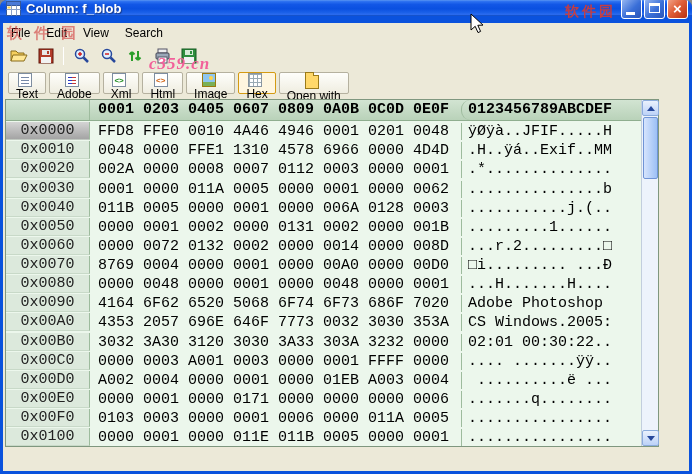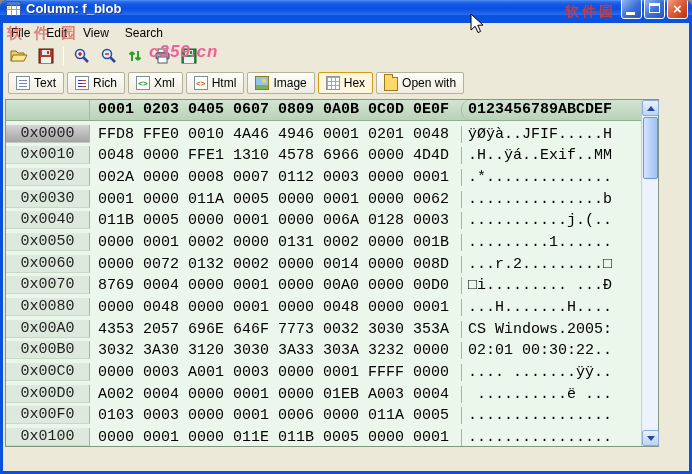--- a/index.html
+++ b/index.html
@@ -24,21 +24,21 @@
 
   .menubar{position:relative;height:19px;display:flex;align-items:center;font:12px "Liberation Sans",sans-serif;color:#000;}
   .menu-item{padding:2px 8px;}
 
   .toolbar{position:relative;height:27px;display:flex;align-items:center;gap:3px;padding:1px 4px;}
   .tbtn{width:24px;height:24px;background:transparent;border:none;display:flex;align-items:center;justify-content:center;padding:0;}
   .tsep{width:1px;height:18px;background:#c6c2ae;margin:0 2px;border-right:1px solid #fff;}
 
   .tabbar{height:27px;display:flex;align-items:center;gap:3px;padding:0 5px;}
   .tab{display:flex;align-items:center;height:22px;padding:0 7px;font:12px "Liberation Sans",sans-serif;color:#000;
-       background:linear-gradient(#fefefb,#efede0);border:1px solid #b5b19f;border-radius:2px;}
+       background:linear-gradient(#fefefb,#efede0);border:1px solid #b5b19f;border-radius:2px;flex-direction:column;}
   .tab.selected{background:#fff6df;border:1px solid #d49a12;}
 
   
   .ti{width:14px;height:14px;margin-right:4px;display:inline-block;position:relative;flex:none;}
   .text-icon,.rich-icon,.xml-icon,.html-icon{background:#fff;border:1px solid #7d8da0;}
   .text-icon::before{content:"";position:absolute;left:2px;right:2px;top:3px;height:8px;
       background:repeating-linear-gradient(180deg,#7688a8 0 1px,transparent 1px 3px);}
   .rich-icon::before{content:"";position:absolute;left:2px;right:2px;top:3px;height:8px;
       background:repeating-linear-gradient(180deg,#c23a3a 0 1px,transparent 1px 3px);}
   .rich-icon::after{content:"";position:absolute;left:2px;width:4px;top:3px;height:8px;
@@ -74,24 +74,24 @@
   .vscroll{position:absolute;top:0;right:0;bottom:0;width:17px;background:#edf3fc;border-left:1px solid #c2cede;}
   .sb-btn{position:absolute;left:0;width:17px;height:16px;background:linear-gradient(180deg,#eaf1fd,#bcd2f8);
         border:1px solid #8cacdc;border-radius:2px;}
   .sb-btn.up{top:0;} .sb-btn.down{bottom:0;}
   .sb-btn.up::after{content:"";position:absolute;left:4px;top:5px;border-left:4px solid transparent;border-right:4px solid transparent;border-bottom:5px solid #27489c;}
   .sb-btn.down::after{content:"";position:absolute;left:4px;top:5px;border-left:4px solid transparent;border-right:4px solid transparent;border-top:5px solid #27489c;}
   .sb-thumb{position:absolute;left:1px;top:17px;width:15px;height:62px;background:linear-gradient(90deg,#d6e4fd,#9cc0f6);
         border:1px solid #6f94d6;border-radius:2px;}
 
   
-  .wm{position:absolute;pointer-events:none;font-family:Liberation Sans, sans-serif;z-index:20;}
+  .wm{position:absolute;pointer-events:none;font-family:Liberation Serif, serif;z-index:20;}
   .wm-title{right:76px;top:3px;color:#e23a28;opacity:.85;font-size:14px;font-weight:bold;letter-spacing:3px;}
   .wm-menu{left:4px;top:1px;color:#d23a3a;opacity:.6;font-size:15px;font-weight:bold;letter-spacing:12px;white-space:nowrap;}
-  .wm-site{left:146px;top:0;color:#f2609a;font-size:17px;font-weight:bold;font-style:italic;letter-spacing:1px;}
+  .wm-site{left:146px;top:12px;color:#f2609a;font-size:17px;font-weight:bold;font-style:italic;letter-spacing:1px;}
 
   .cursor{position:absolute;left:470px;top:13px;z-index:50;pointer-events:none;}
 </style>
 </head>
 <body>
 
 <div class="window">
 
   <div class="titlebar">
     <span style="display:inline-flex;">
@@ -181,21 +181,21 @@
       <span class="wm wm-site">c359.cn</span>
     </div>
 
     <div class="tabbar">
         <button class="tab">
           <span class="ti text-icon"></span>
           <span>Text</span>
         </button>
         <button class="tab">
           <span class="ti rich-icon"></span>
-          <span>Rich</span>
+          <span>Adobe</span>
         </button>
         <button class="tab">
           <span class="ti xml-icon"></span>
           <span>Xml</span>
         </button>
         <button class="tab">
           <span class="ti html-icon"></span>
           <span>Html</span>
         </button>
         <button class="tab">
@@ -258,38 +258,48 @@
             <div class="addr-cell">0x0070</div>
             <div class="hex-cell">8769 0004 0000 0001 0000 00A0 0000 00D0</div>
             <div class="ascii-cell">□i......... ...Ð</div>
           </div>
           <div class="hex-row">
             <div class="addr-cell">0x0080</div>
             <div class="hex-cell">0000 0048 0000 0001 0000 0048 0000 0001</div>
             <div class="ascii-cell">...H.......H....</div>
           </div>
           <div class="hex-row">
+            <div class="addr-cell">0x0090</div>
+            <div class="hex-cell">4164 6F62 6520 5068 6F74 6F73 686F 7020</div>
+            <div class="ascii-cell">Adobe Photoshop </div>
+          </div>
+          <div class="hex-row">
             <div class="addr-cell">0x00A0</div>
             <div class="hex-cell">4353 2057 696E 646F 7773 0032 3030 353A</div>
             <div class="ascii-cell">CS Windows.2005:</div>
           </div>
           <div class="hex-row">
             <div class="addr-cell">0x00B0</div>
             <div class="hex-cell">3032 3A30 3120 3030 3A33 303A 3232 0000</div>
             <div class="ascii-cell">02:01 00:30:22..</div>
           </div>
           <div class="hex-row">
             <div class="addr-cell">0x00C0</div>
             <div class="hex-cell">0000 0003 A001 0003 0000 0001 FFFF 0000</div>
             <div class="ascii-cell">.... .......ÿÿ..</div>
           </div>
           <div class="hex-row">
             <div class="addr-cell">0x00D0</div>
             <div class="hex-cell">A002 0004 0000 0001 0000 01EB A003 0004</div>
             <div class="ascii-cell"> ..........ë ...</div>
+          </div>
+          <div class="hex-row">
+            <div class="addr-cell">0x00E0</div>
+            <div class="hex-cell">0000 0001 0000 0171 0000 0000 0000 0006</div>
+            <div class="ascii-cell">.......q........</div>
           </div>
           <div class="hex-row">
             <div class="addr-cell">0x00F0</div>
             <div class="hex-cell">0103 0003 0000 0001 0006 0000 011A 0005</div>
             <div class="ascii-cell">................</div>
           </div>
           <div class="hex-row">
             <div class="addr-cell">0x0100</div>
             <div class="hex-cell">0000 0001 0000 011E 011B 0005 0000 0001</div>
             <div class="ascii-cell">................</div>

